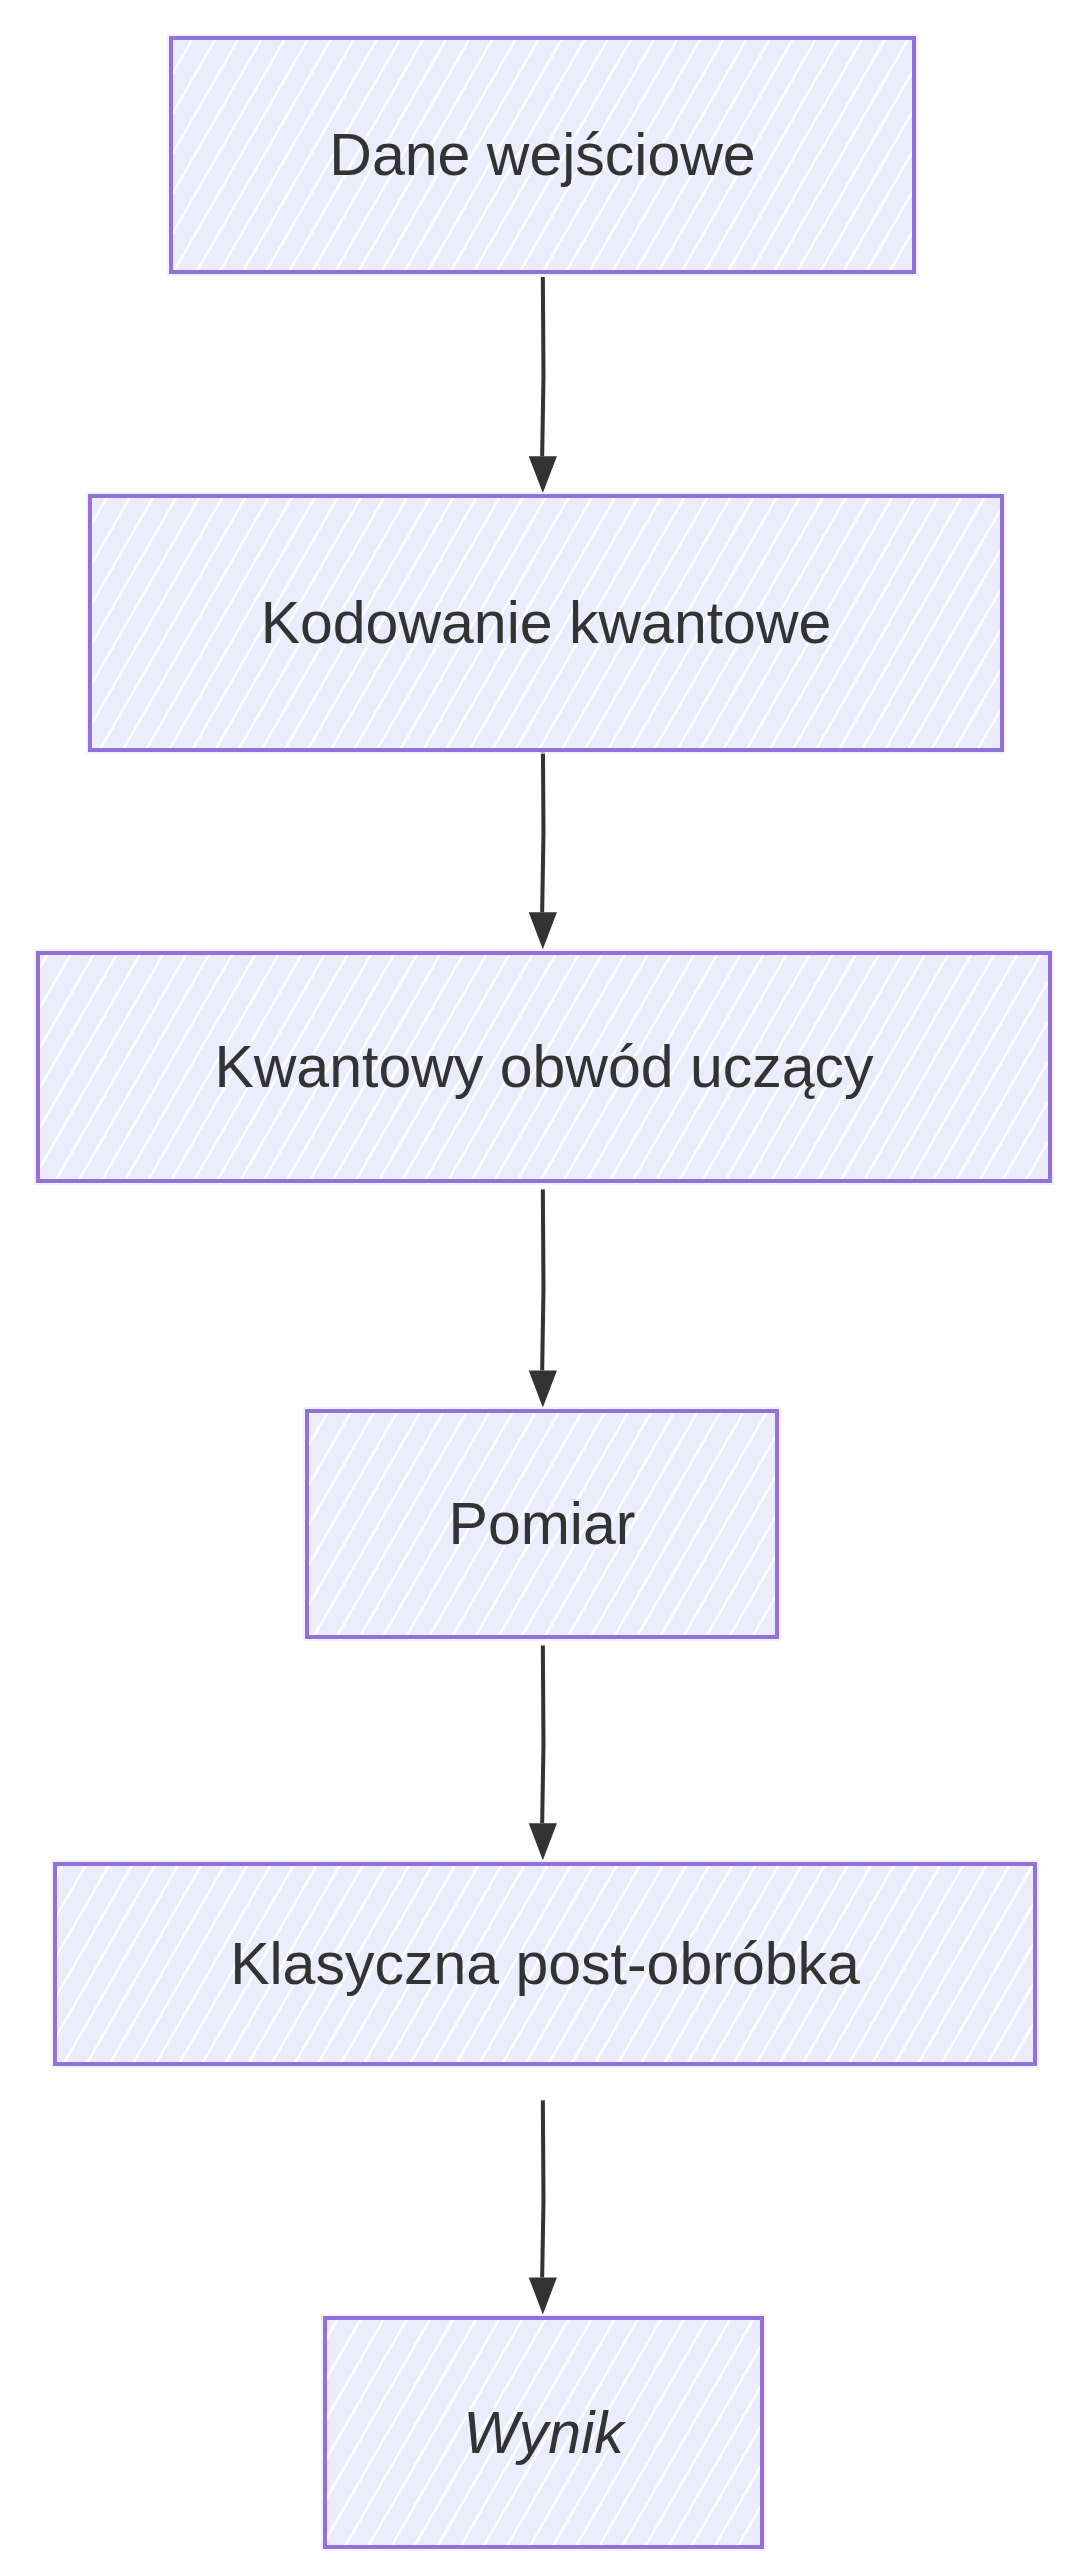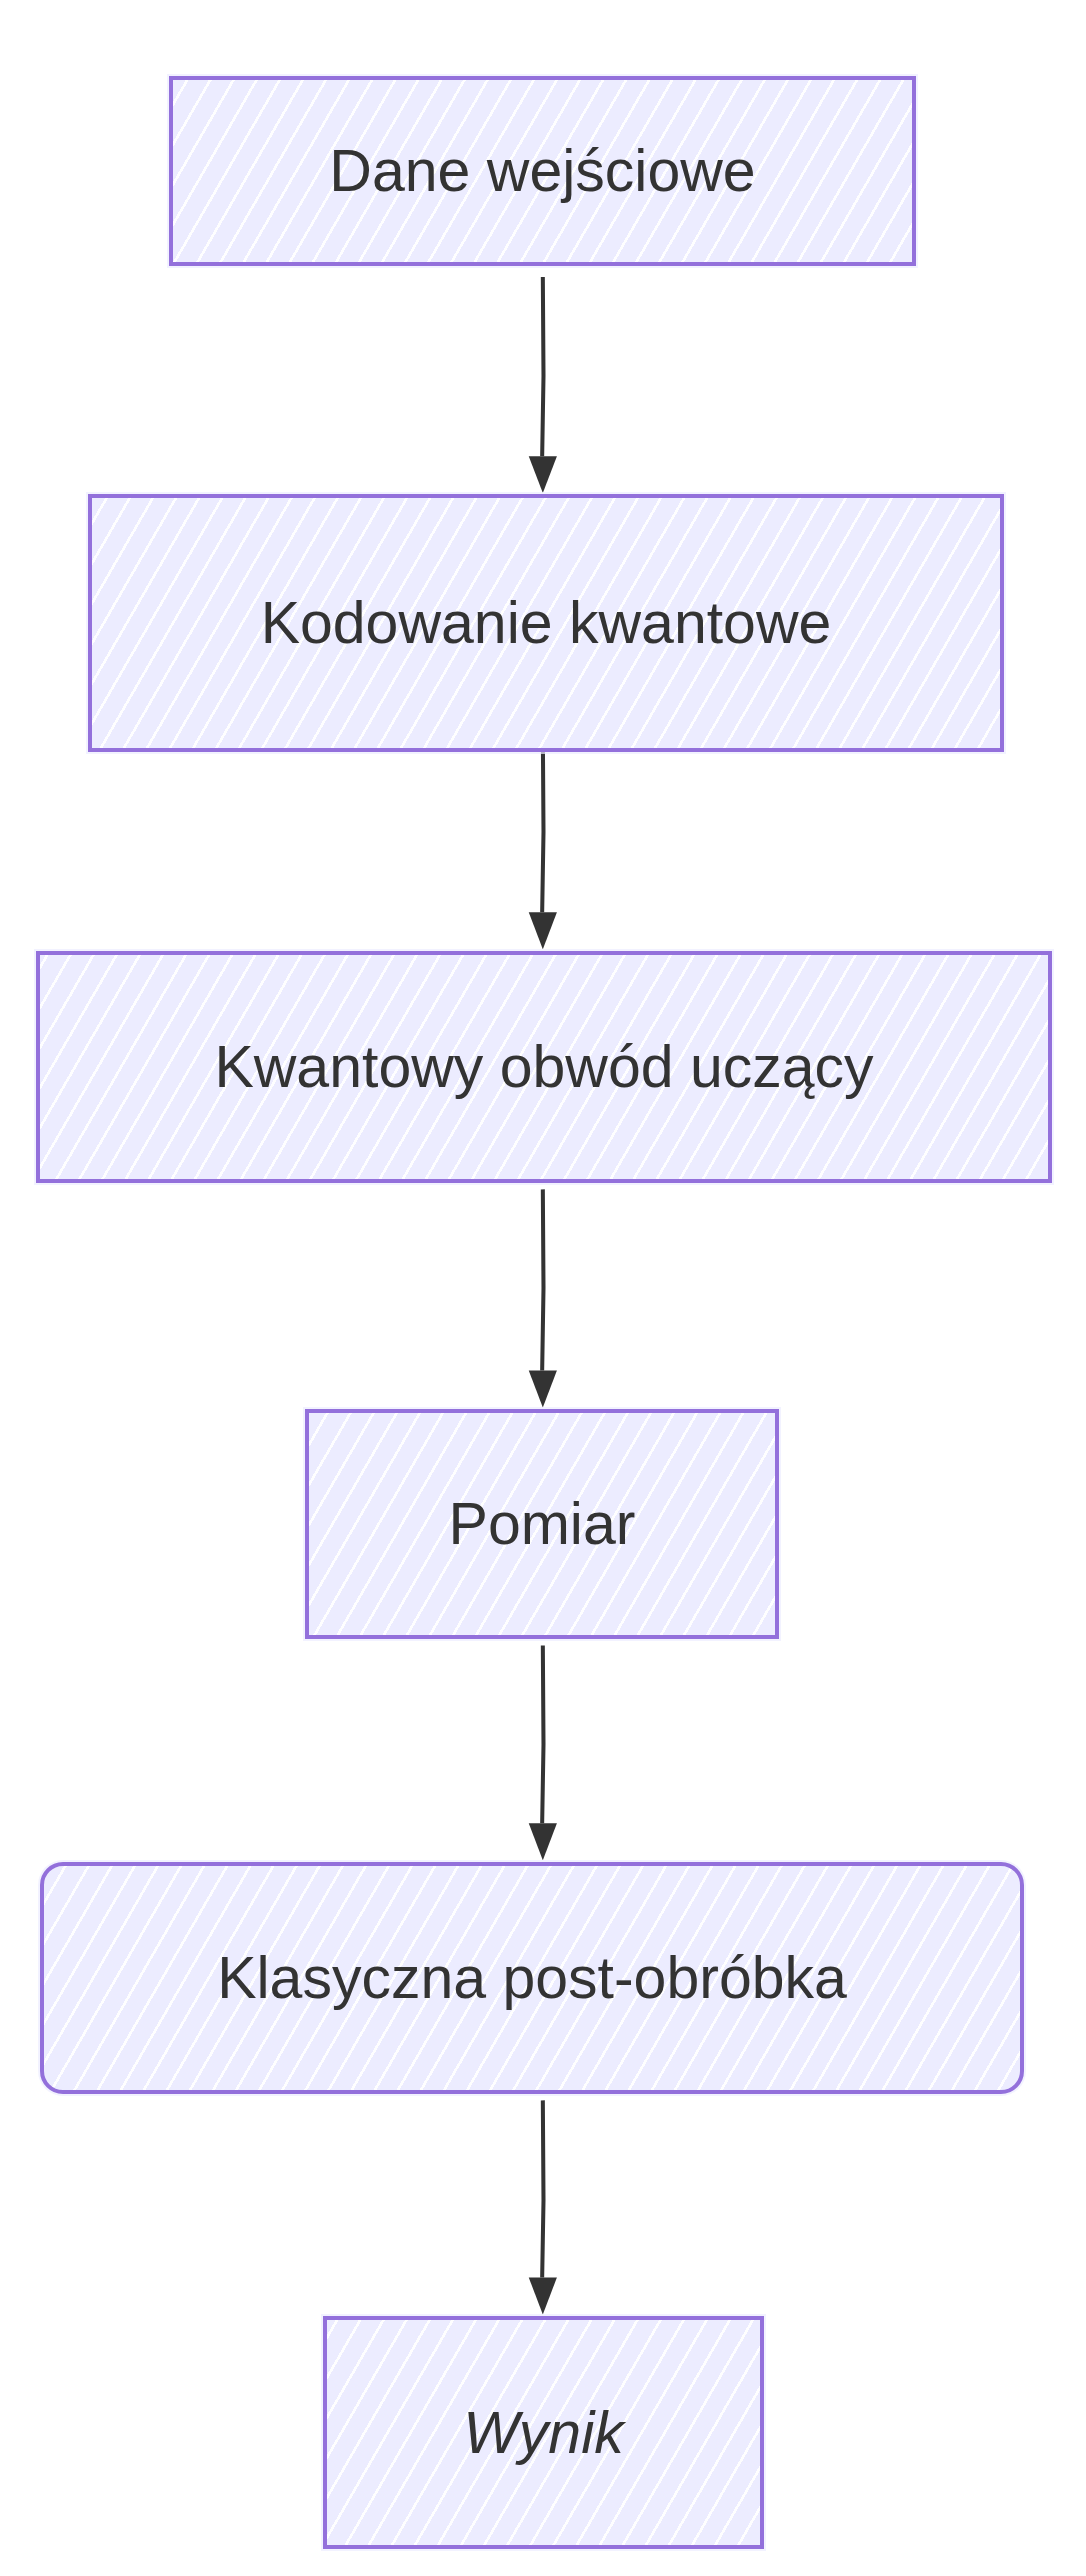--- a/index.html
+++ b/index.html
@@ -36,36 +36,36 @@
   </g>
   <g fill="#333333">
     <polygon points="788,680 830,680 809,735"></polygon>
     <polygon points="788,1360 830,1360 809,1415"></polygon>
     <polygon points="788,2043 830,2043 809,2098"></polygon>
     <polygon points="788,2718 830,2718 809,2773"></polygon>
     <polygon points="788,3395 830,3395 809,3450"></polygon>
   </g>
 </svg>
 
-<div class="node" style="left:169px; top:36px; width:747px; height:190px;margin-top:40px;">
+<div class="node" style="left:169px; top:36px; width:747px; height:238px;">
   <span>Dane wejściowe</span>
 </div>
 
 <div class="node" style="left:88px; top:494px; width:916px; height:258px;">
   <span>Kodowanie kwantowe</span>
 </div>
 
 <div class="node" style="left:36px; top:951px; width:1016px; height:232px;">
   <span>Kwantowy obwód uczący</span>
 </div>
 
 <div class="node" style="left:305px; top:1409px; width:474px; height:230px;">
   <span>Pomiar</span>
 </div>
 
-<div class="node" style="left:40px; top:1862px; width:984px; height:232px;border-radius:23px;">
+<div class="node" style="left:53px; top:1862px; width:984px; height:204px;">
   <span>Klasyczna post-obróbka</span>
 </div>
 
 <div class="node" style="left:323px; top:2316px; width:441px; height:233px;font-style:italic;">
   <span>Wynik</span>
 </div>
 
 
 </body></html>

